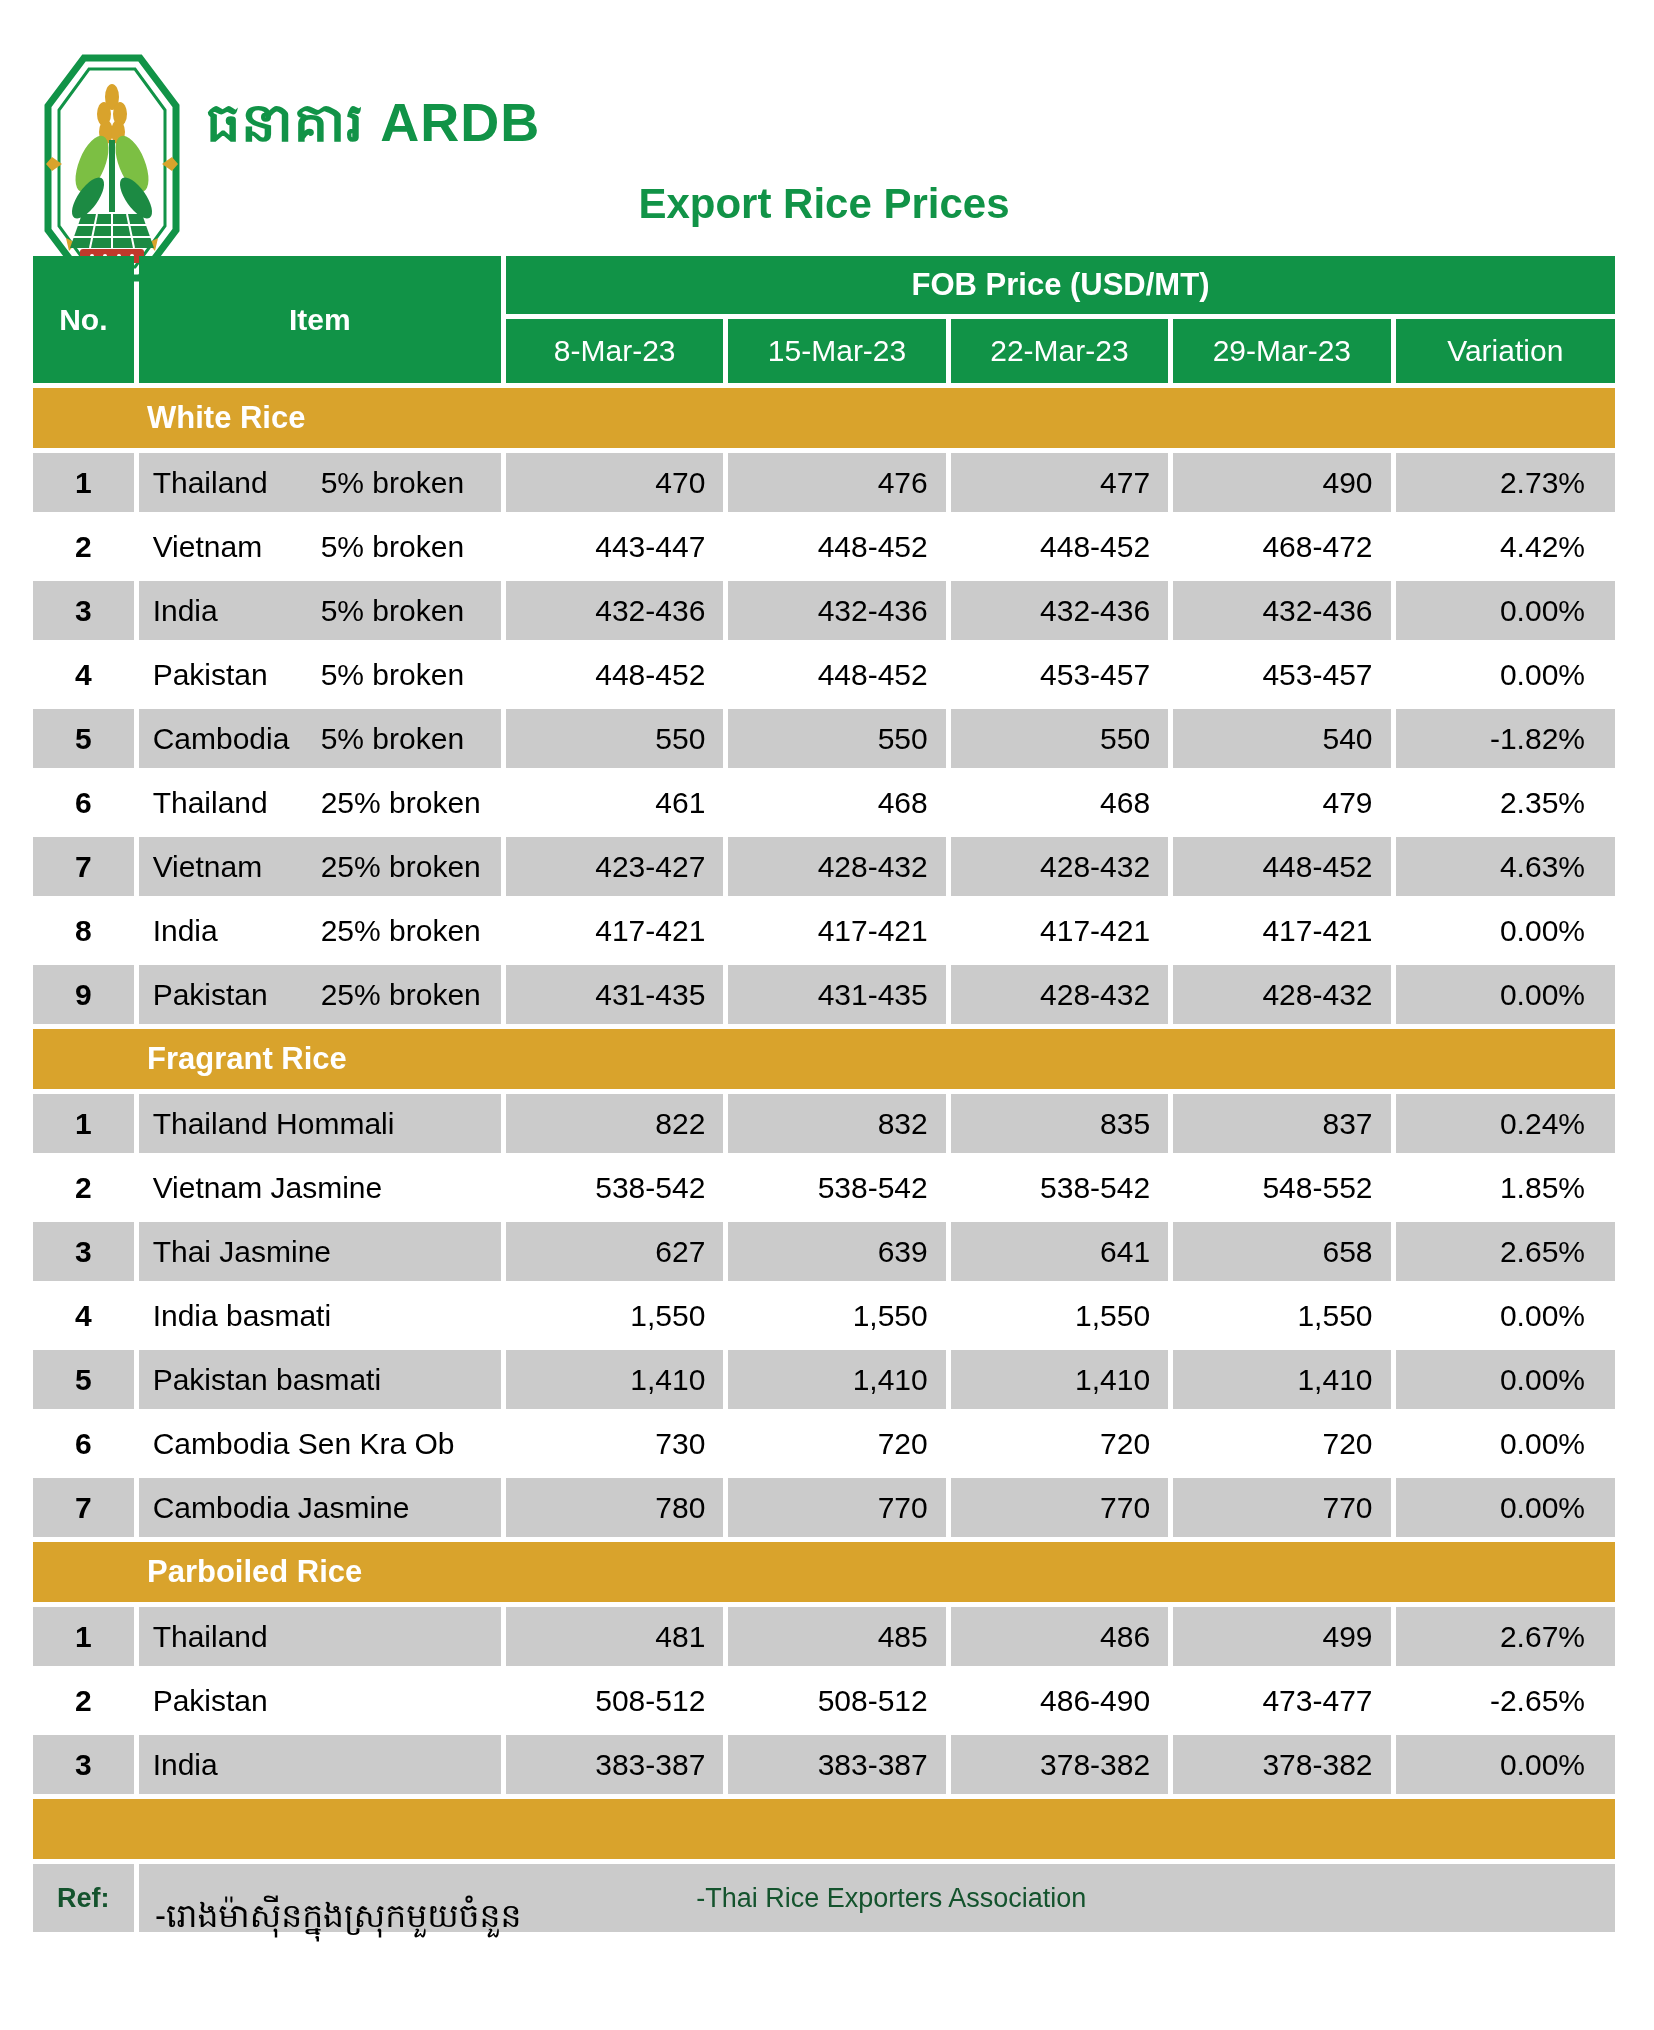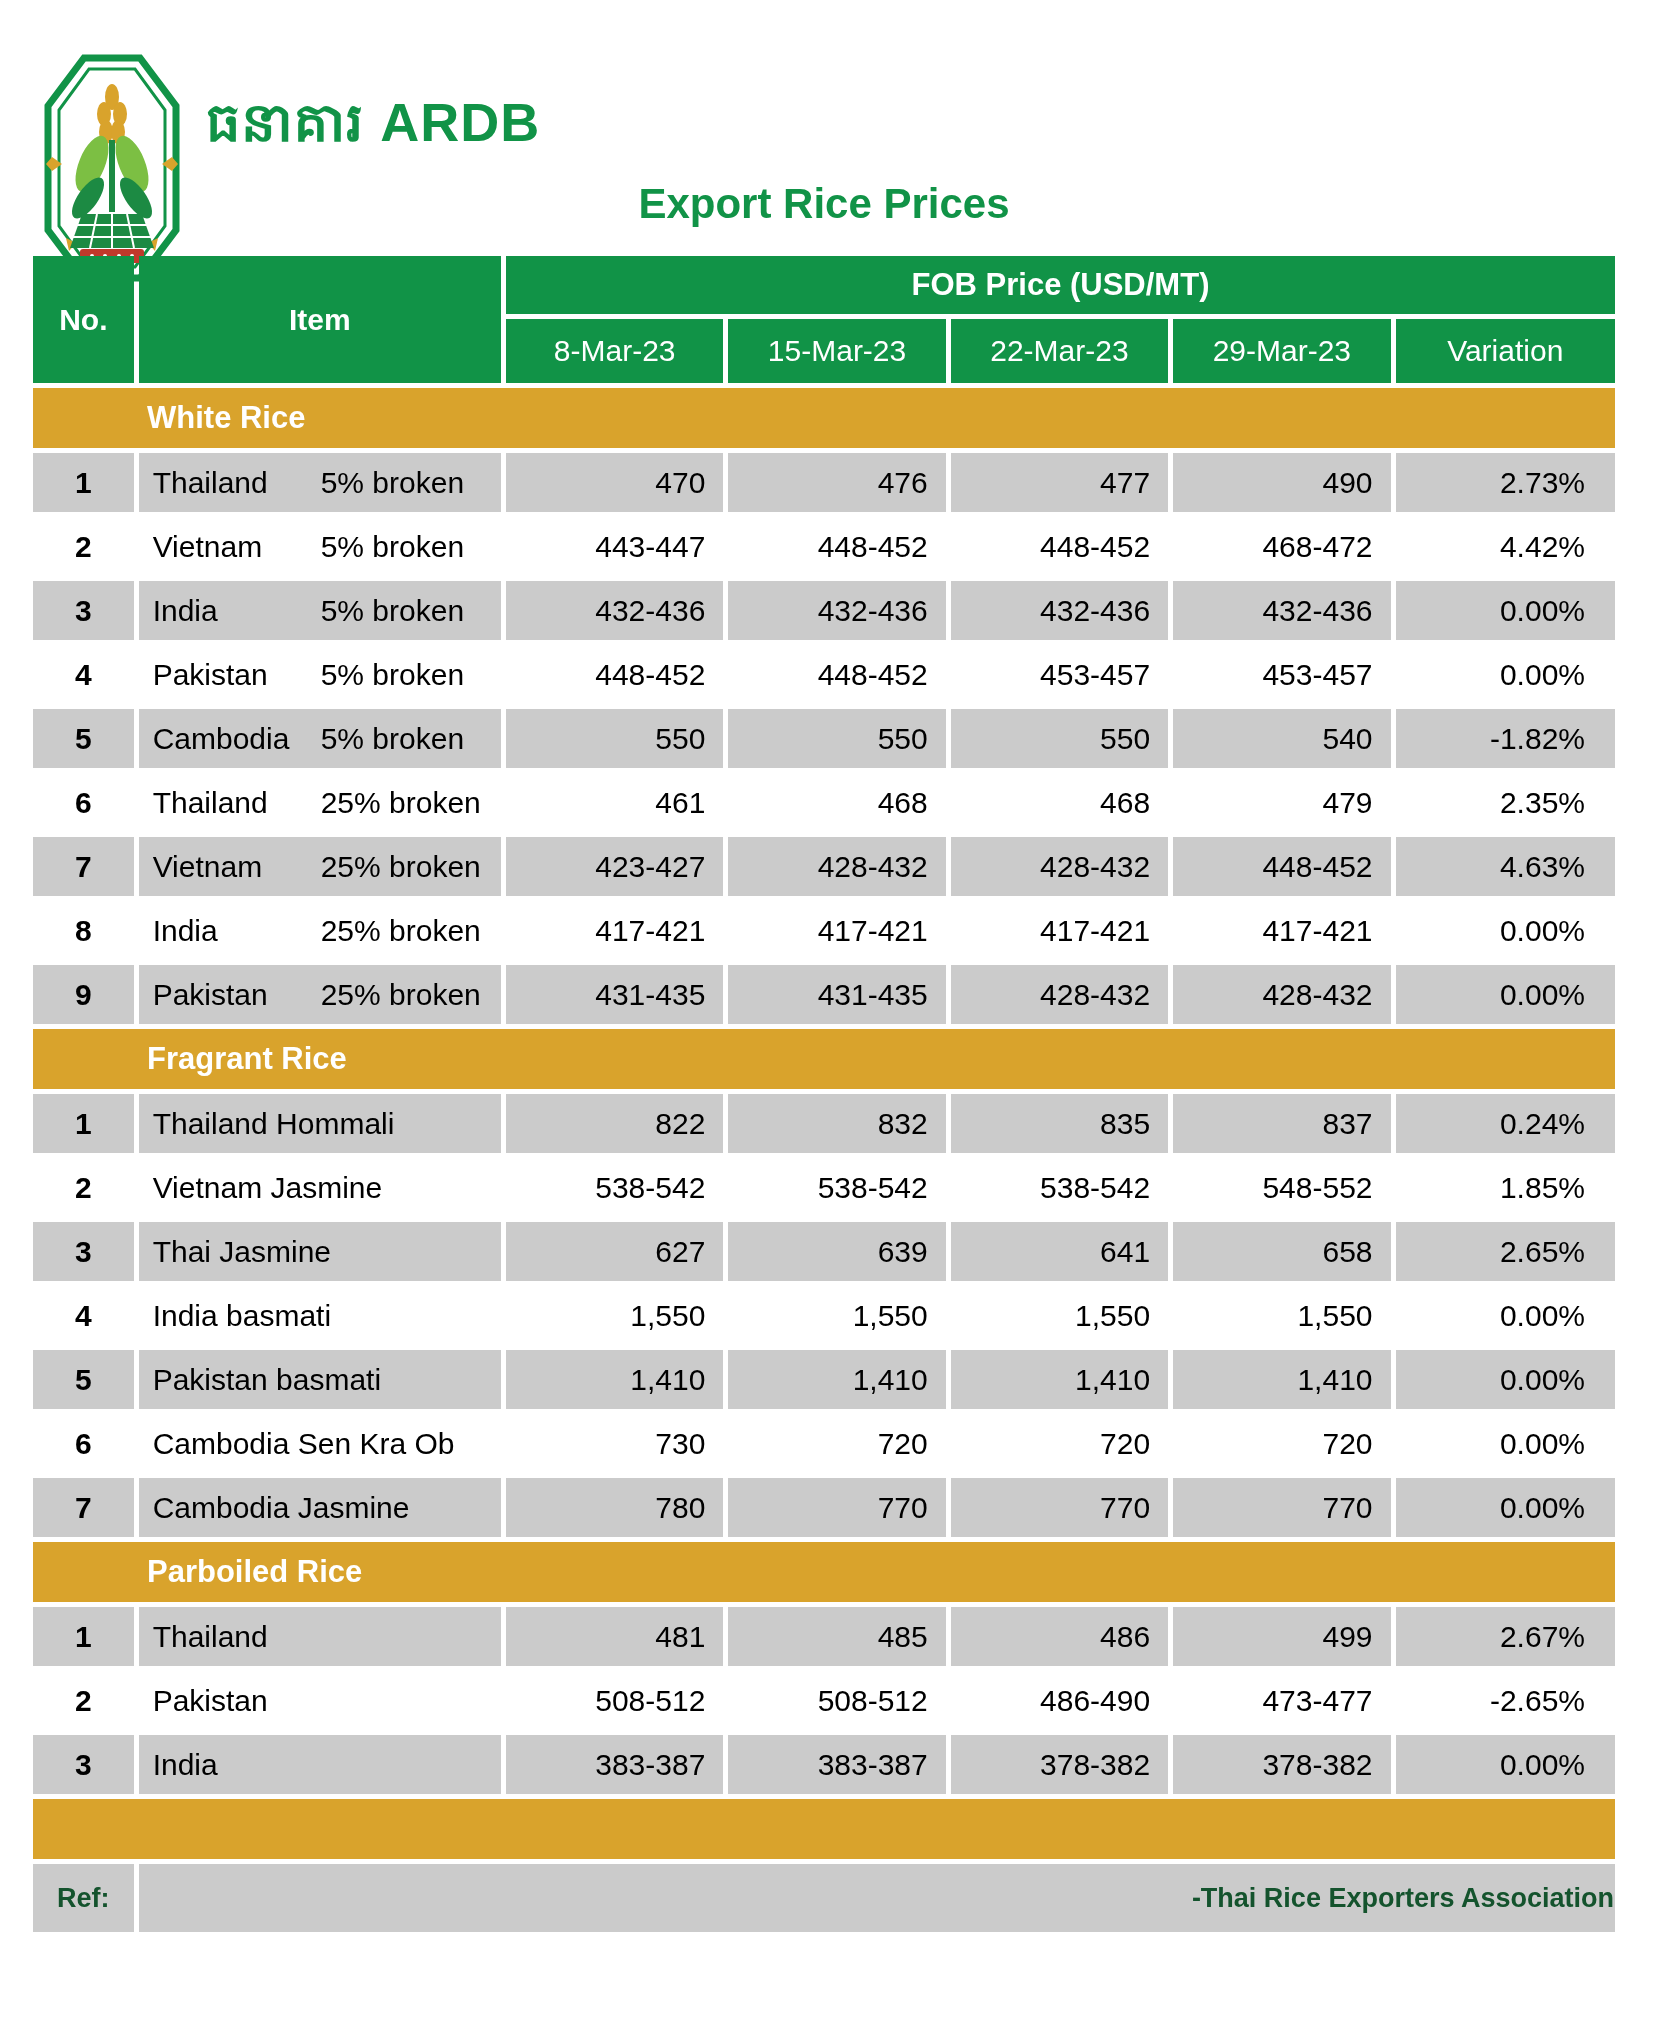--- a/index.html
+++ b/index.html
@@ -39,21 +39,21 @@
   tr.data-row td{height:57px;font-size:30px;color:#000;background:#fff;}
   tr.data-row.odd td{background:var(--gray);}
   td.c-no{text-align:center;font-weight:700;}
   td.c-item{text-align:left;padding-left:14px;}
   td.c-item .tab{display:inline-block;width:168px;}
   td.c-price{text-align:right;padding-right:18px;}
   td.c-var{text-align:right;padding-right:30px;}
 
   tr.ref-row td{background:var(--gray);height:66px;font-size:27px;color:#14532d;margin-left:12px;}
   tr.ref-row td.ref-label{text-align:center;font-weight:700;}
-  tr.ref-row td.ref-text{text-align:right;padding-left:30px;font-weight:700;}
+  tr.ref-row td.ref-text{text-align:center;padding-left:30px;font-weight:400;}
 
   .note-km{position:absolute;left:155px;top:1895px;font-size:33px;color:#000;white-space:nowrap;}
 </style>
 </head>
 <body>
 
 <div id="page">
 
   <svg id="emblem" viewBox="0 0 140 232">
     <polygon points="42,6 98,6 134,54 134,178 98,226 42,226 6,178 6,54" fill="none" stroke="#119347" stroke-width="7"></polygon>
@@ -313,13 +313,14 @@
       <tr class="spacer-row">
         <td colspan="7"></td>
       </tr>
       <tr class="ref-row">
         <td class="ref-label">Ref:</td>
         <td colspan="6" class="ref-text">-Thai Rice Exporters Association</td>
       </tr>
     </tfoot>
   </table>
 
+  <div class="note-km">-រោងម៉ាស៊ីនក្នុងស្រុកមួយចំនួន</div>
 </div>
 
 </body></html>

